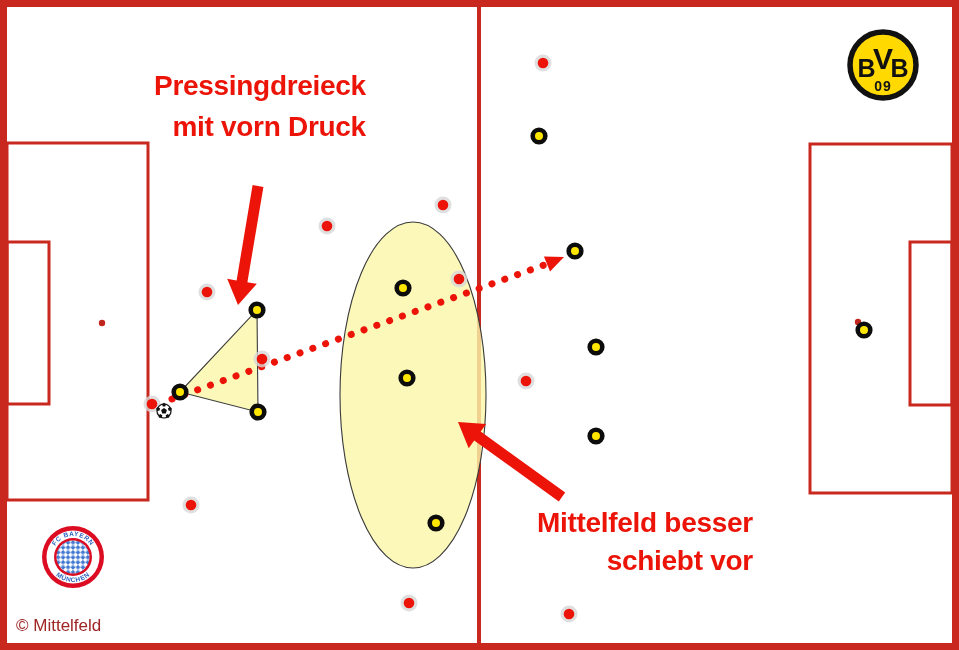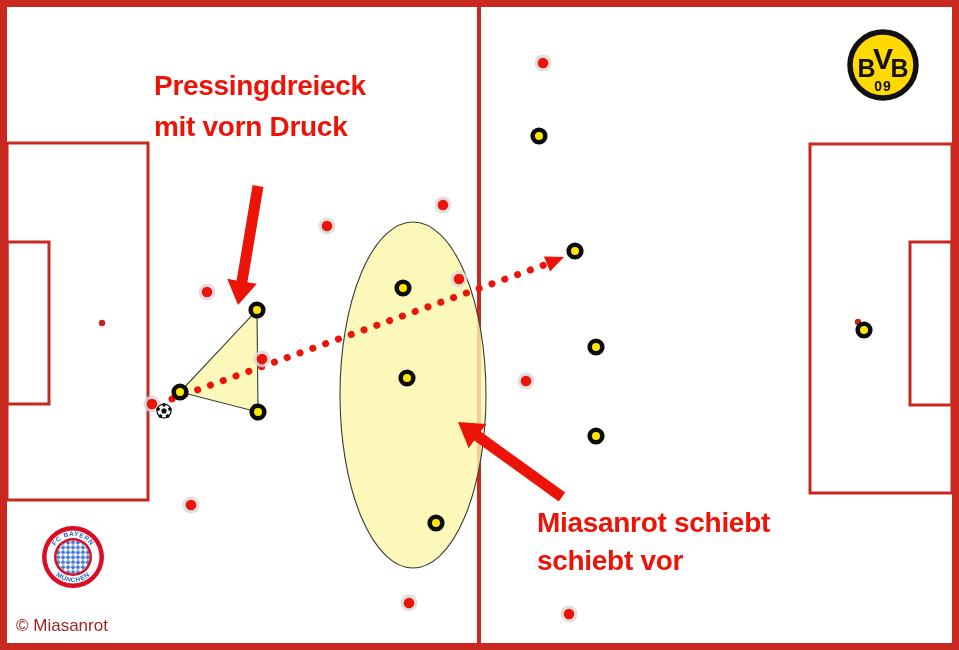--- a/index.html
+++ b/index.html
@@ -1,17 +1,17 @@
 <!DOCTYPE html>
 <html><head>
 <meta charset="utf-8">
 <style>
   html,body{margin:0;padding:0;}
   body{width:959px;height:650px;background:#fff;font-family:"Liberation Sans",sans-serif;overflow:hidden;position:relative;}
-  #stage{position:absolute;left:0;top:0;width:959px;height:650px;}
+  #stage{position:absolute;left:0;top:0;width:959px;height:650px;text-align:right;}
   svg#field{position:absolute;left:0;top:0;}
   .annotation{position:absolute;color:var(--accent-red);font-weight:bold;font-size:28px;line-height:41px;letter-spacing:-0.3px;}
   #annotation-midfield{line-height:38px;}
   .logo{position:absolute;}
   #copyright{position:absolute;left:16px;top:616px;font-size:17px;color:var(--copyright-color);}
 </style>
 </head>
 <body style="--pitch-line-red: #c9281f; --accent-red: #ec1408; --halo-gray: #d7d7d7; --player-yellow: #ffe600; --player-ring: #0c0c0c; --zone-fill: rgba(250,246,170,0.82); --zone-stroke: #3a3a3a; --penalty-spot-red: #c0261d; --bvb-yellow: #ffd900; --bvb-black: #111111; --bayern-red: #dc0c23; --bayern-blue: #2e64c0; --copyright-color: #a02525;">
 
 <div id="stage">
@@ -83,21 +83,21 @@
         <polygon points="159.1,417.7 158.4,415.4 160.4,413.9 162.4,415.4 161.6,417.7" fill="#111"></polygon>
         <polygon points="156.1,408.4 158.1,407.0 160.1,408.4 159.3,410.8 156.9,410.8" fill="#111"></polygon>
       </g>
   </svg>
 
   <div class="annotation" id="annotation-pressing" style="left:154px;top:65px;">
     <div>Pressingdreieck</div>
     <div>mit vorn Druck</div>
   </div>
   <div class="annotation" id="annotation-midfield" style="left:537px;top:504px;">
-    <div>Miasanrot schiebt</div>
+    <div>Mittelfeld besser</div>
     <div>schiebt vor</div>
   </div>
 
   <svg class="logo" id="bvb-logo" style="left:845px;top:27px;" width="76" height="76" viewBox="0 0 76 76">
     <circle cx="38" cy="38" r="33" fill="#ffd900" stroke="#111" stroke-width="5.5"></circle>
     <text x="21.5" y="50" font-size="25" font-weight="bold" fill="#111" text-anchor="middle">B</text>
     <text x="38" y="42" font-size="30" font-weight="bold" fill="#111" text-anchor="middle">V</text>
     <text x="54.5" y="50" font-size="25" font-weight="bold" fill="#111" text-anchor="middle">B</text>
     <text x="38" y="64" font-size="14" font-weight="bold" fill="#111" text-anchor="middle" letter-spacing="1">09</text>
   </svg>
@@ -117,14 +117,14 @@
     <circle cx="33" cy="33" r="19" fill="#dc0c23"></circle>
     <circle cx="33" cy="33" r="16.5" fill="url(#bay-checks)"></circle>
     <text font-size="6.5" font-weight="bold" fill="#2e64c0" letter-spacing="0.6">
       <textPath href="#bayTop" startOffset="50%" text-anchor="middle">FC BAYERN</textPath>
     </text>
     <text font-size="6.5" font-weight="bold" fill="#2e64c0" letter-spacing="0.6">
       <textPath href="#bayBottom" startOffset="50%" text-anchor="middle">MÜNCHEN</textPath>
     </text>
   </svg>
 
-  <div id="copyright">© Miasanrot</div>
+  <div id="copyright">© Mittelfeld</div>
 </div>
 
 </body></html>

